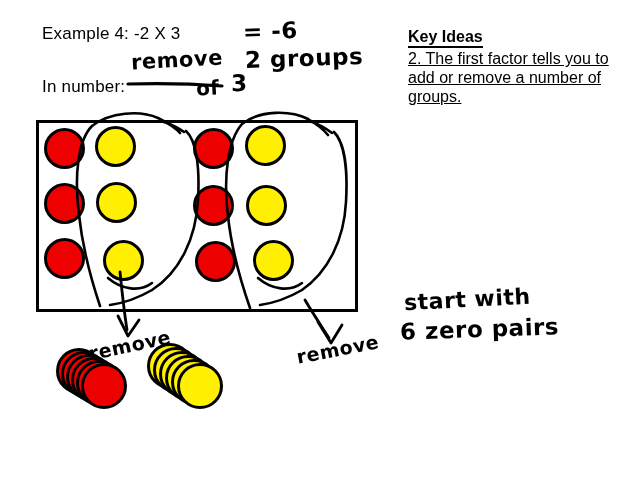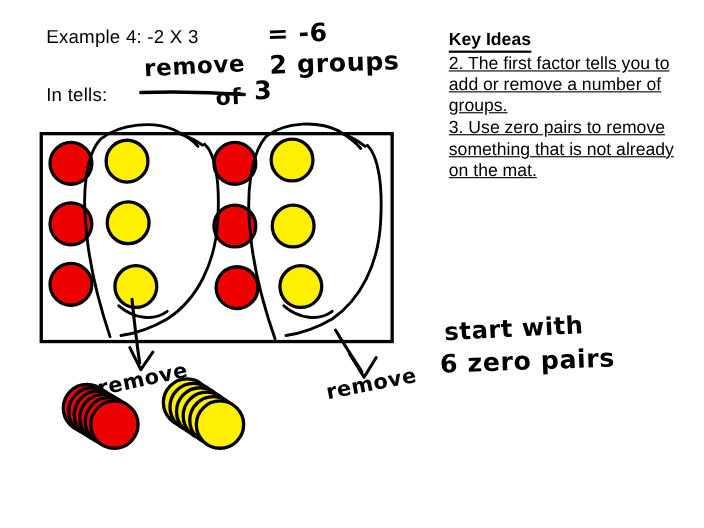--- a/index.html
+++ b/index.html
@@ -48,21 +48,21 @@
   .stack-chip{width:46px;height:46px;}
   #svg-ink{left:0;top:0;width:640px;height:480px;pointer-events:none;}
 </style>
 </head>
 <body>
 
 <div id="stage">
 
   <div class="abs" id="example-line">Example 4:  -2 X 3</div>
 
-  <div class="abs" id="inwords-line">In tells:</div>
+  <div class="abs" id="inwords-line">In number:</div>
 
   <div class="abs hand" id="hw-equals">= -6</div>
 
   <div class="abs hand" id="hw-remove-top">remove</div>
 
   <div class="abs hand" id="hw-groups-top">2 groups</div>
 
   <div class="abs hand" id="hw-of">of</div>
 
   <div class="abs hand" id="hw-three">3</div>
@@ -126,19 +126,18 @@
       <path d="M318 322 L 331 343 L 342 325" stroke-width="2.8"></path>
     </g>
   </svg>
 
   <div class="abs hand" id="hw-remove-1">remove</div>
   <div class="abs hand" id="hw-remove-2">remove</div>
 
   <div class="abs" id="key-ideas">
     <div id="key-ideas-title">Key Ideas</div>
     <div class="key-item">2. The first factor tells you to add or remove a number of groups.</div>
-    <div class="key-item">3. Use zero pairs to remove something that is not already on the mat.</div>
   </div>
 
   <div class="abs hand" id="hw-start-with">start with</div>
   <div class="abs hand" id="hw-zero-pairs">6 zero pairs</div>
 
 </div>
 
 </body></html>

